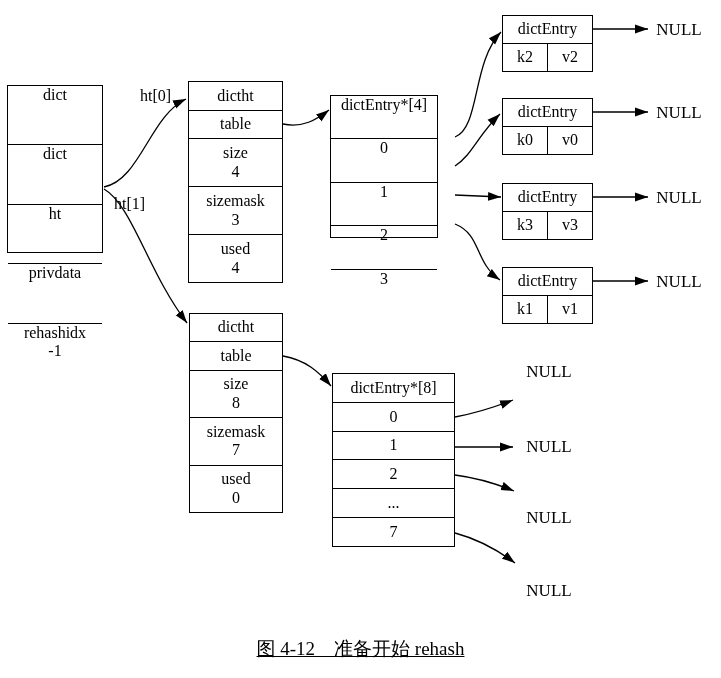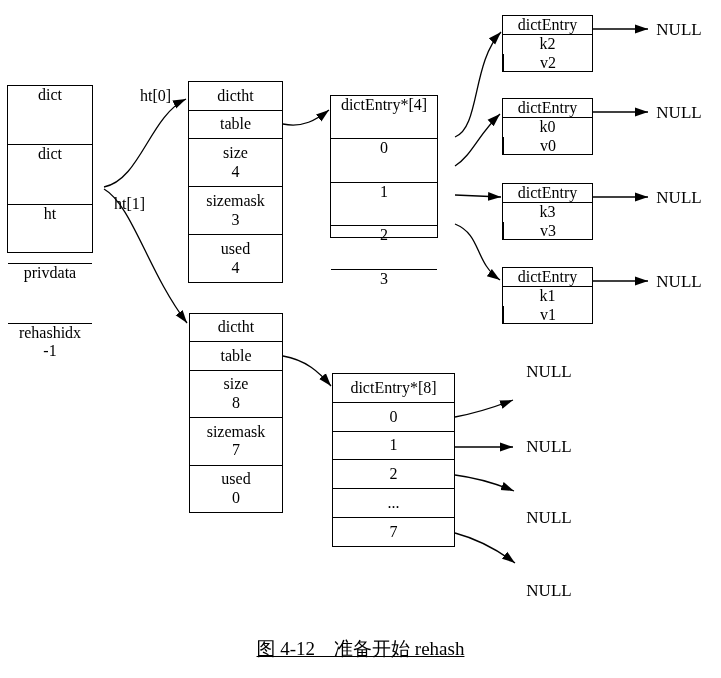--- a/index.html
+++ b/index.html
@@ -28,21 +28,21 @@
     justify-content: center;
     border-top: 1.4px solid #000;
     box-sizing: border-box;
     font-size: 16px;
     line-height: 1.15;
     flex: 1 1 0;
   }
   .row:first-child { border-top: none; }
   .row.tall { flex: 1.7 1 0; }
   .row.xtall { flex: 2 1 0; }
-  .row.kv { flex-direction: column; align-items: stretch; }
+  .row.kv { flex-direction: row; align-items: stretch; }
   .kv .cell { flex: 1 1 0; display: flex; align-items: center; justify-content: center; }
   .kv .cell + .cell { border-left: 1.4px solid #000; }
   .ptr-label { position: absolute; font-size: 16px; }
   .nul { position: absolute; width: 58px; text-align: center; font-size: 17px; }
   .caption {
     position: absolute;
     left: 0; right: 0; top: 636px;
     text-align: center;
     font-size: 19px;
     text-decoration: underline;
@@ -70,21 +70,21 @@
     <path d="M593,29 L648,29" marker-end="url(#ah)"></path>
     <path d="M593,112 L648,112" marker-end="url(#ah)"></path>
     <path d="M593,197 L648,197" marker-end="url(#ah)"></path>
     <path d="M593,281 L648,281" marker-end="url(#ah)"></path>
     <path d="M455,417 C477,413 495,407 513,400" marker-end="url(#ah)"></path>
     <path d="M455,447 L513,447" marker-end="url(#ah)"></path>
     <path d="M455,475 C478,478 497,484 514,491" marker-end="url(#ah)"></path>
     <path d="M455,533 C481,540 499,551 515,563" marker-end="url(#ah)"></path>
   </svg>
 
-  <div class="box" style="left:7px; top:85px; width:86px; height:168px;gap:40px;">
+  <div class="box" style="left:7px; top:85px; width:96px; height:168px;gap:40px;">
     <div class="row">
         <span>dict</span>
       </div>
     <div class="row">
         <span>dict</span>
       </div>
     <div class="row">
         <span>ht</span>
       </div>
     <div class="row">

